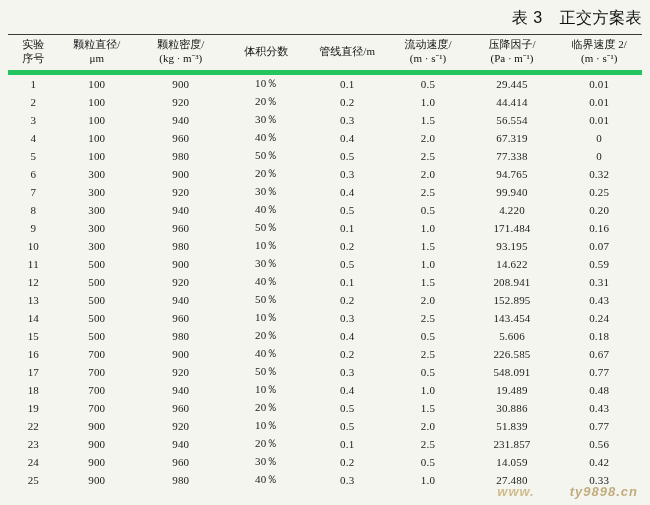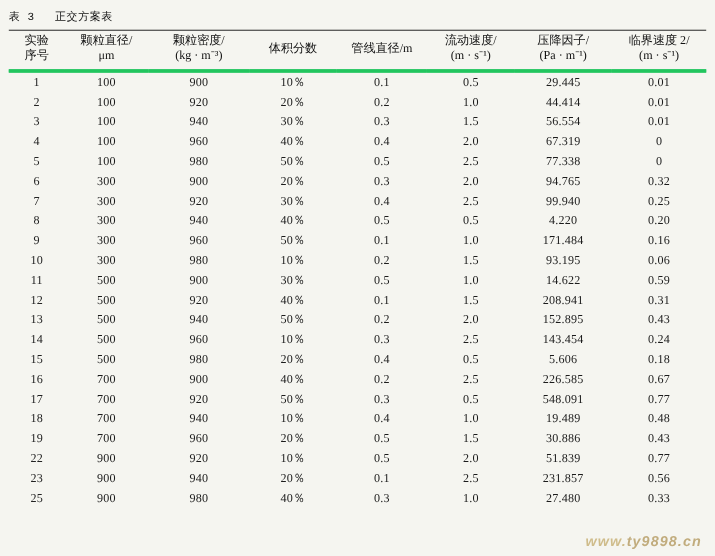--- a/index.html
+++ b/index.html
@@ -16,23 +16,23 @@
   }
   .page {
     position: relative;
     width: 650px;
     height: 505px;
     background: #f5f5f0;
     box-sizing: border-box;
     padding: 6px 8px 0 8px;
   }
   .caption {
-    text-align: left;
-    font-size: 10px;
-    font-family: Liberation Mono, monospace;
+    text-align: right;
+    font-size: 16px;
+    font-family: Liberation Sans, sans-serif;
     letter-spacing: 0.5px;
     margin: 2px 0 5px 0;
     color: #111;
   }
   .caption .cap-label { margin-right: 12px; }
   .rule {
     height: 0;
     border-top: 1.6px solid #3a3a3a;
   }
   table {
@@ -53,34 +53,34 @@
   thead th .l2 { display: block; }
   tbody td {
     font-size: 11px;
     text-align: center;
     padding: 1.5px 2px;
     color: #1b1b1b;
     font-family: "Liberation Serif", serif;
     letter-spacing: 0.2px;
   }
   tbody tr td:first-child { color: #222; }
-  .hdr-wrap { border-bottom: 3px solid #22c55e; }
+  .hdr-wrap { border-bottom: 5px solid #22c55e; }
   .watermark {
     position: absolute;
     right: 12px;
     bottom: 6px;
     font-family: "Liberation Sans", sans-serif;
     font-size: 13px;
     font-style: italic;
     font-weight: bold;
     color: #c9b37a;
     opacity: 0.85;
     letter-spacing: 1px;
   }
-  .watermark .w2 { color: #b9a06a; }
+  .watermark .w2 { color: #b9a06a; margin-left: 35px; }
 </style>
 </head>
 <body>
 
 <div class="page">
 
   <div class="caption">
     <span class="cap-label">表 3</span>
     <span>正交方案表</span>
   </div>
@@ -226,21 +226,21 @@
           <td>0.16</td>
         </tr>
       <tr>
           <td>10</td>
           <td>300</td>
           <td>980</td>
           <td>10％</td>
           <td>0.2</td>
           <td>1.5</td>
           <td>93.195</td>
-          <td>0.06</td>
+          <td>0.07</td>
         </tr>
       <tr>
           <td>11</td>
           <td>500</td>
           <td>900</td>
           <td>30％</td>
           <td>0.5</td>
           <td>1.0</td>
           <td>14.622</td>
           <td>0.59</td>
@@ -339,20 +339,30 @@
           <td>23</td>
           <td>900</td>
           <td>940</td>
           <td>20％</td>
           <td>0.1</td>
           <td>2.5</td>
           <td>231.857</td>
           <td>0.56</td>
         </tr>
       <tr>
+          <td>24</td>
+          <td>900</td>
+          <td>960</td>
+          <td>30％</td>
+          <td>0.2</td>
+          <td>0.5</td>
+          <td>14.059</td>
+          <td>0.42</td>
+        </tr>
+      <tr>
           <td>25</td>
           <td>900</td>
           <td>980</td>
           <td>40％</td>
           <td>0.3</td>
           <td>1.0</td>
           <td>27.480</td>
           <td>0.33</td>
         </tr>
     </tbody>

